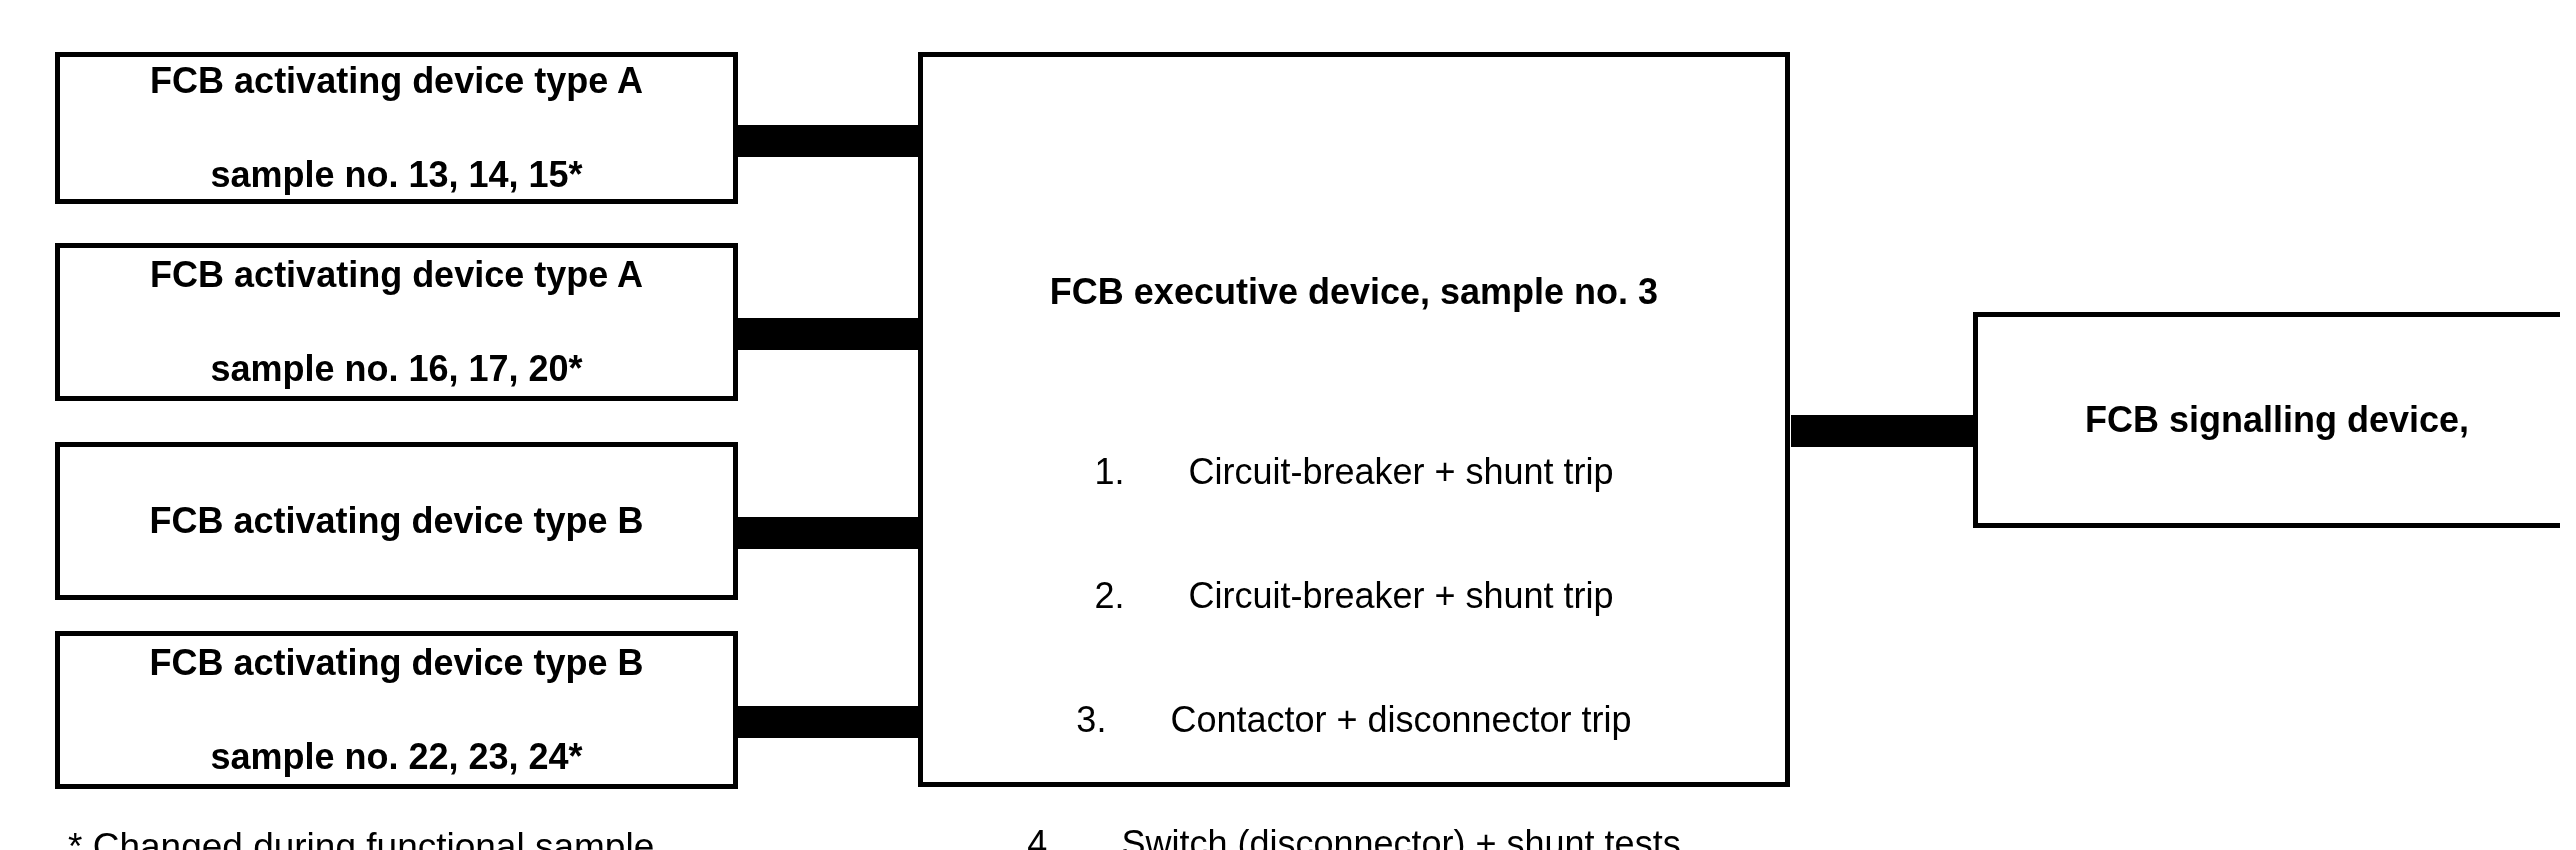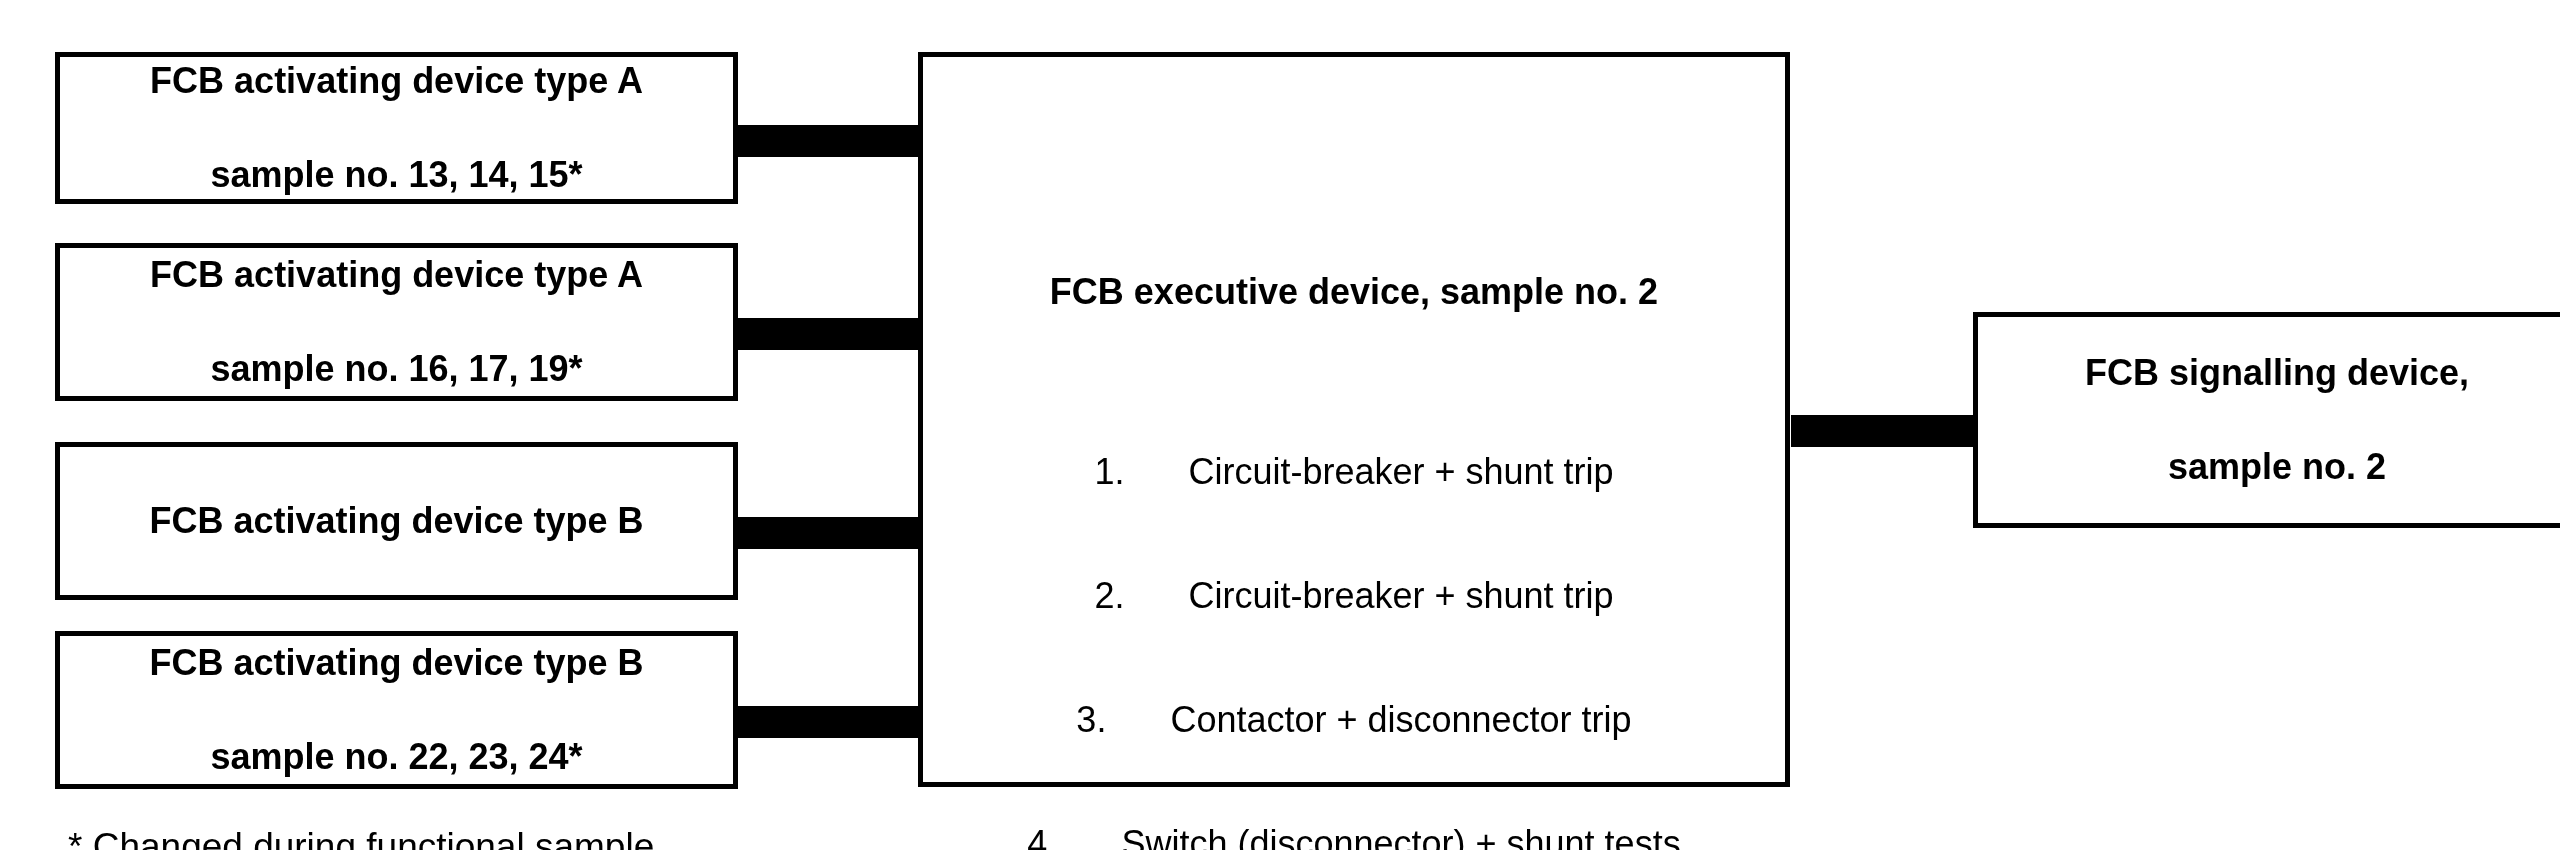--- a/index.html
+++ b/index.html
@@ -95,34 +95,34 @@
 
 <div class="canvas">
 
   <div class="box abox" id="abox1">
     <div>FCB activating device type A</div>
     <div>sample no. 13, 14, 15*</div>
   </div>
 
   <div class="box abox" id="abox2">
     <div>FCB activating device type A</div>
-    <div>sample no. 16, 17, 19*</div>
+    <div>sample no. 16, 17, 20*</div>
   </div>
 
   <div class="box abox" id="abox3">
     <div>FCB activating device type B</div>
   </div>
 
   <div class="box abox" id="abox4">
     <div>FCB activating device type B</div>
     <div>sample no. 22, 23, 24*</div>
   </div>
 
   <div class="box exec">
-    <div class="exec-title">FCB executive device, sample no. 2</div>
+    <div class="exec-title">FCB executive device, sample no. 3</div>
     <ul class="exec-list">
       <li class="exec-item">
         <span class="num">1.</span>
         <span>Circuit-breaker + shunt trip</span>
       </li>
       <li class="exec-item">
         <span class="num">2.</span>
         <span>Circuit-breaker + shunt trip</span>
       </li>
       <li class="exec-item">
@@ -131,21 +131,20 @@
       </li>
       <li class="exec-item">
         <span class="num">4.</span>
         <span>Switch (disconnector) + shunt tests</span>
       </li>
     </ul>
   </div>
 
   <div class="box sig">
     <div>FCB signalling device,</div>
-    <div>sample no. 2</div>
   </div>
 
   <div class="connector" id="conn1"></div>
   <div class="connector" id="conn2"></div>
   <div class="connector" id="conn3"></div>
   <div class="connector" id="conn4"></div>
   <div class="connector" id="conn5"></div>
 
   <div class="footnote">* Changed during functional sample.</div>
 

